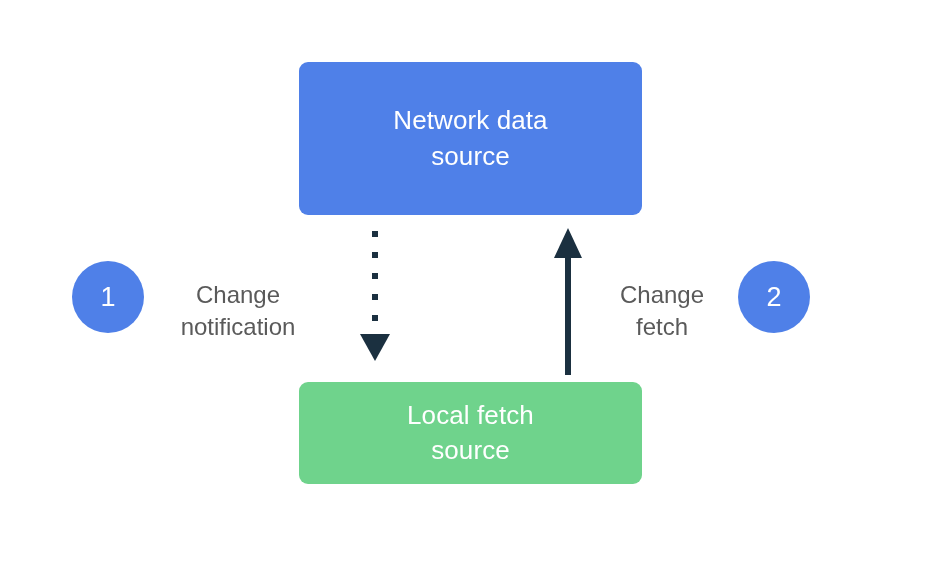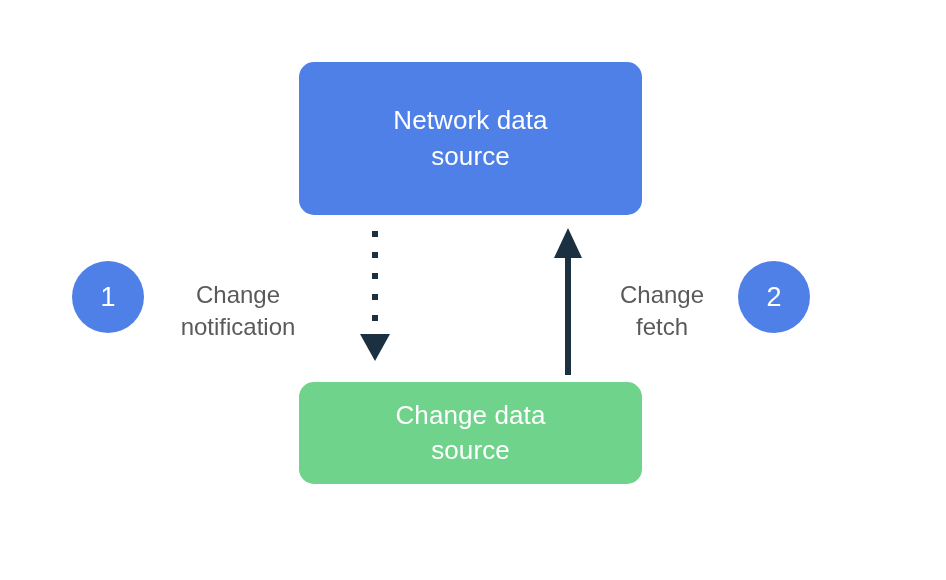--- a/index.html
+++ b/index.html
@@ -17,21 +17,21 @@
     width: 946px;
     height: 580px;
     background: #ffffff;
     overflow: hidden;
   }
 
   
   .node {
     position: absolute;
     box-sizing: border-box;
-    border-radius: 15px;
+    border-radius: 9px;
     display: flex;
     align-items: center;
     justify-content: center;
     text-align: center;
     color: #ffffff;
     font-size: 26px;
     line-height: 1.35;
     letter-spacing: 0.1px;
     user-select: none;
   }
@@ -118,21 +118,21 @@
 <body>
 
 <div id="canvas">
 
   <div class="node" id="node-network">
     <span class="node-label">Network data
 source</span>
   </div>
 
   <div class="node" id="node-local">
-    <span class="node-label">Change data
+    <span class="node-label">Local fetch
 source</span>
   </div>
 
   <svg class="arrow-svg" id="arrow-notification" viewBox="0 0 46 150">
     <g fill="#1B3040">
       <rect x="20" y="11" width="6" height="6"></rect>
       <rect x="20" y="32" width="6" height="6"></rect>
       <rect x="20" y="53" width="6" height="6"></rect>
       <rect x="20" y="74" width="6" height="6"></rect>
       <rect x="20" y="95" width="6" height="6"></rect>

